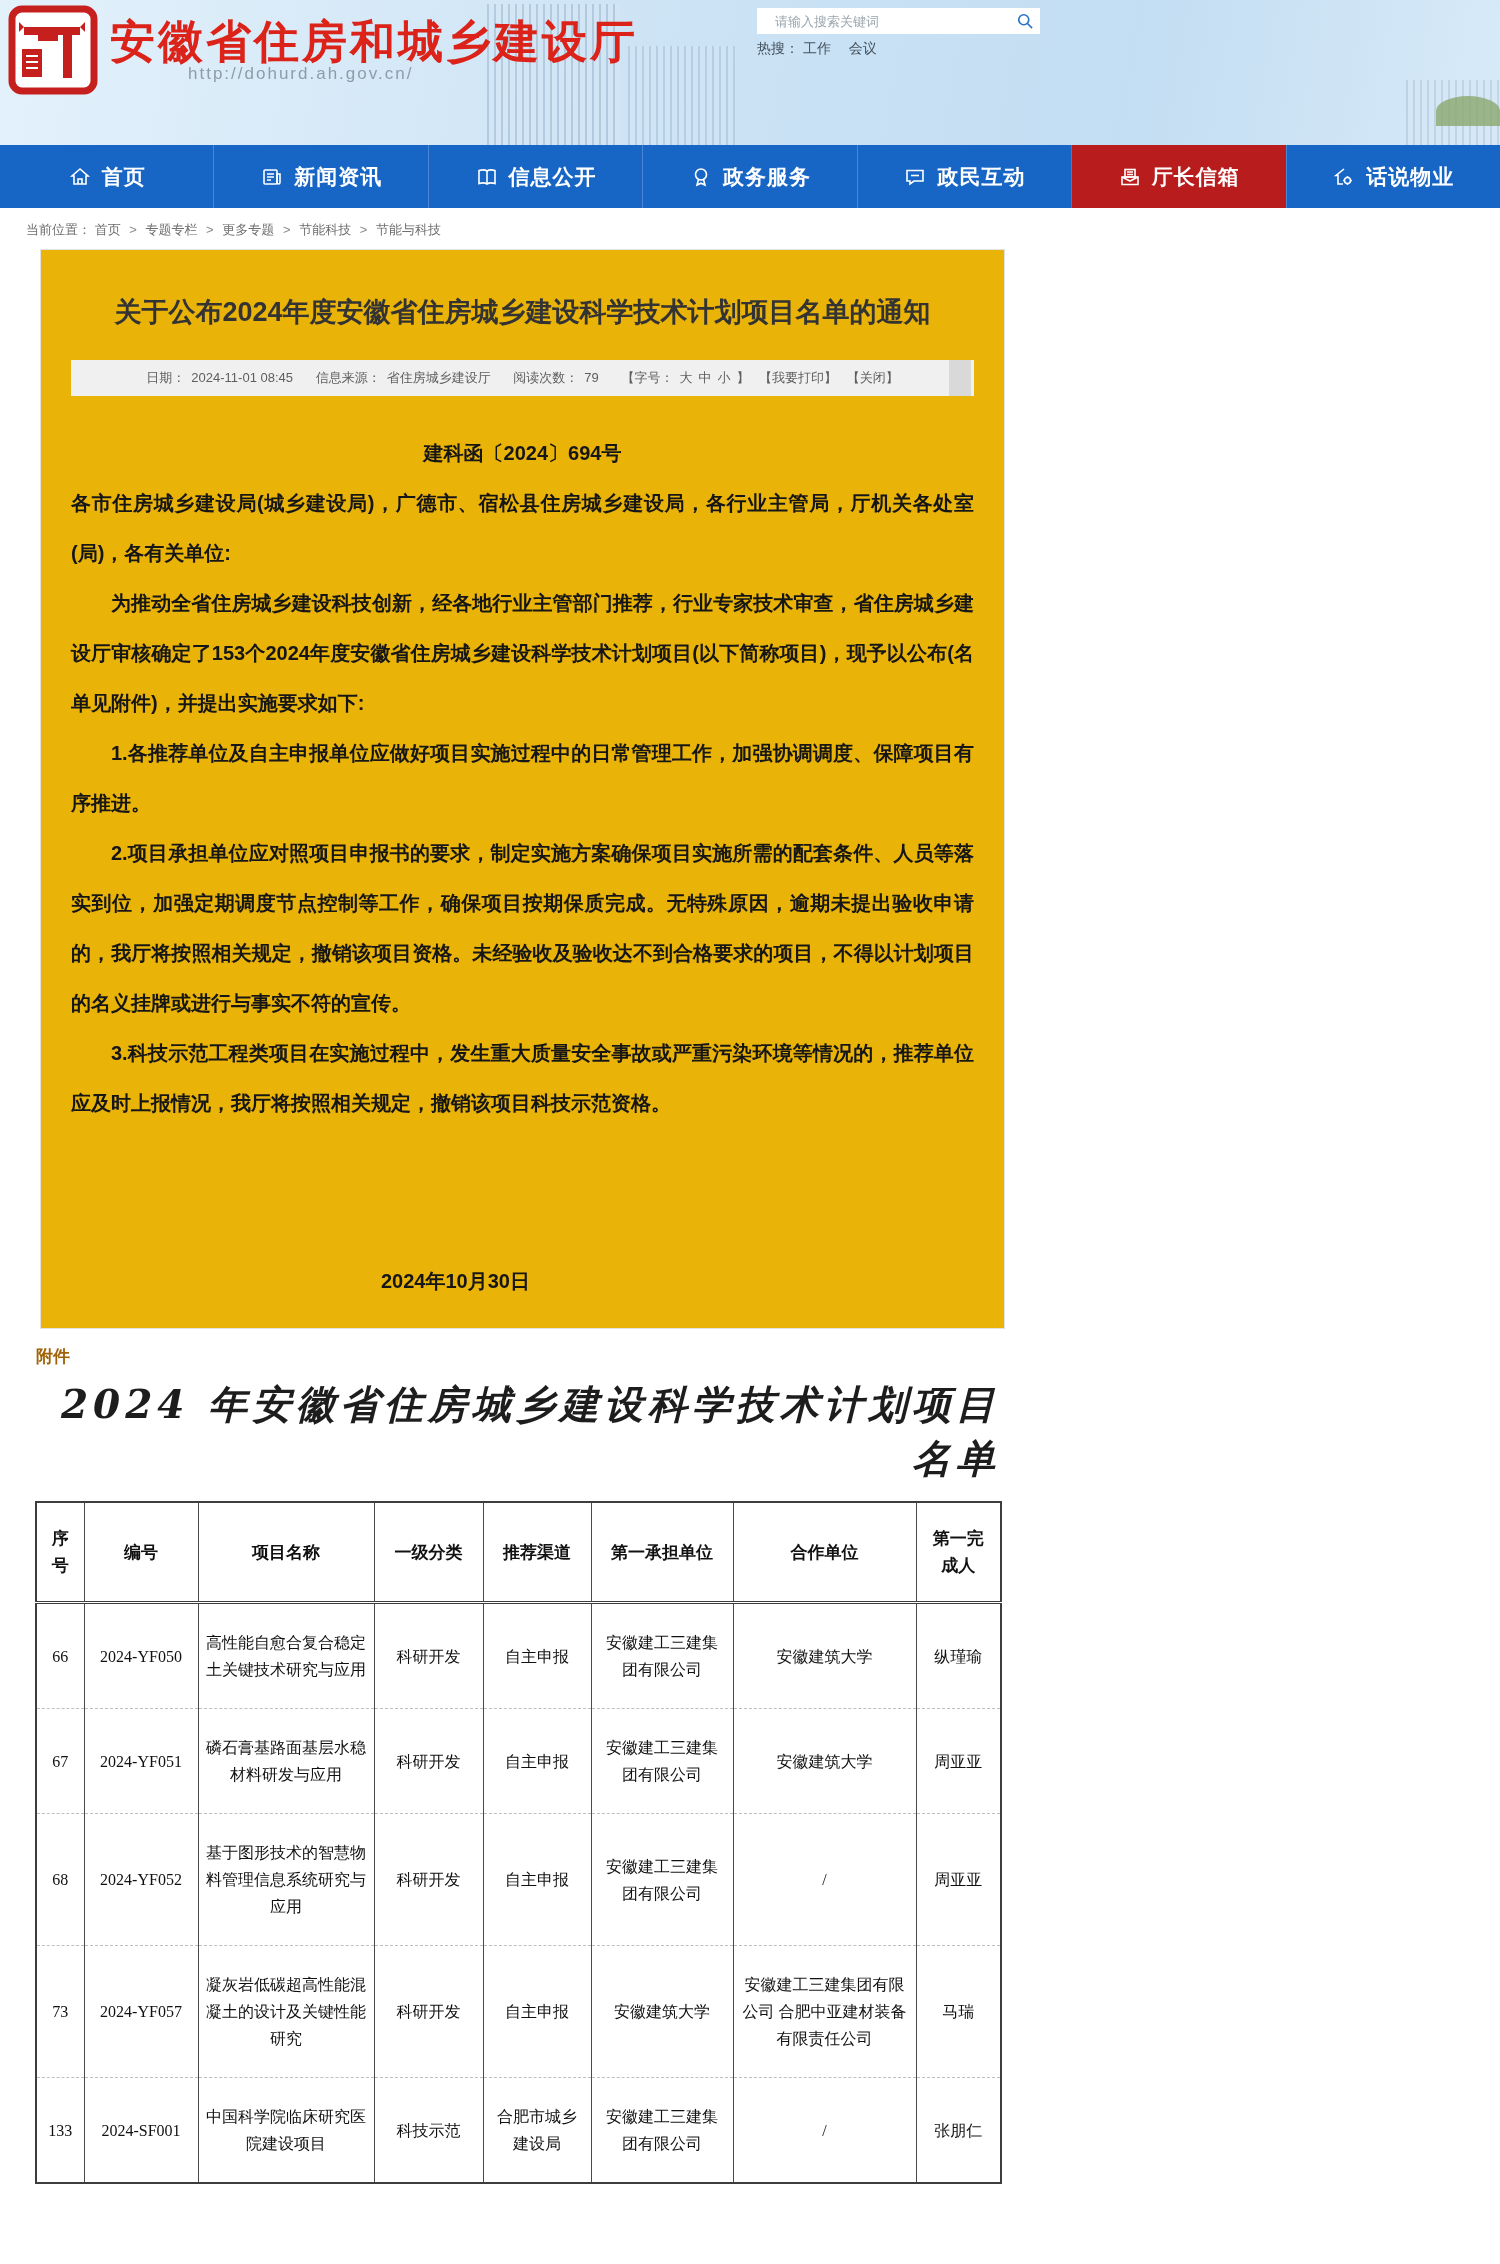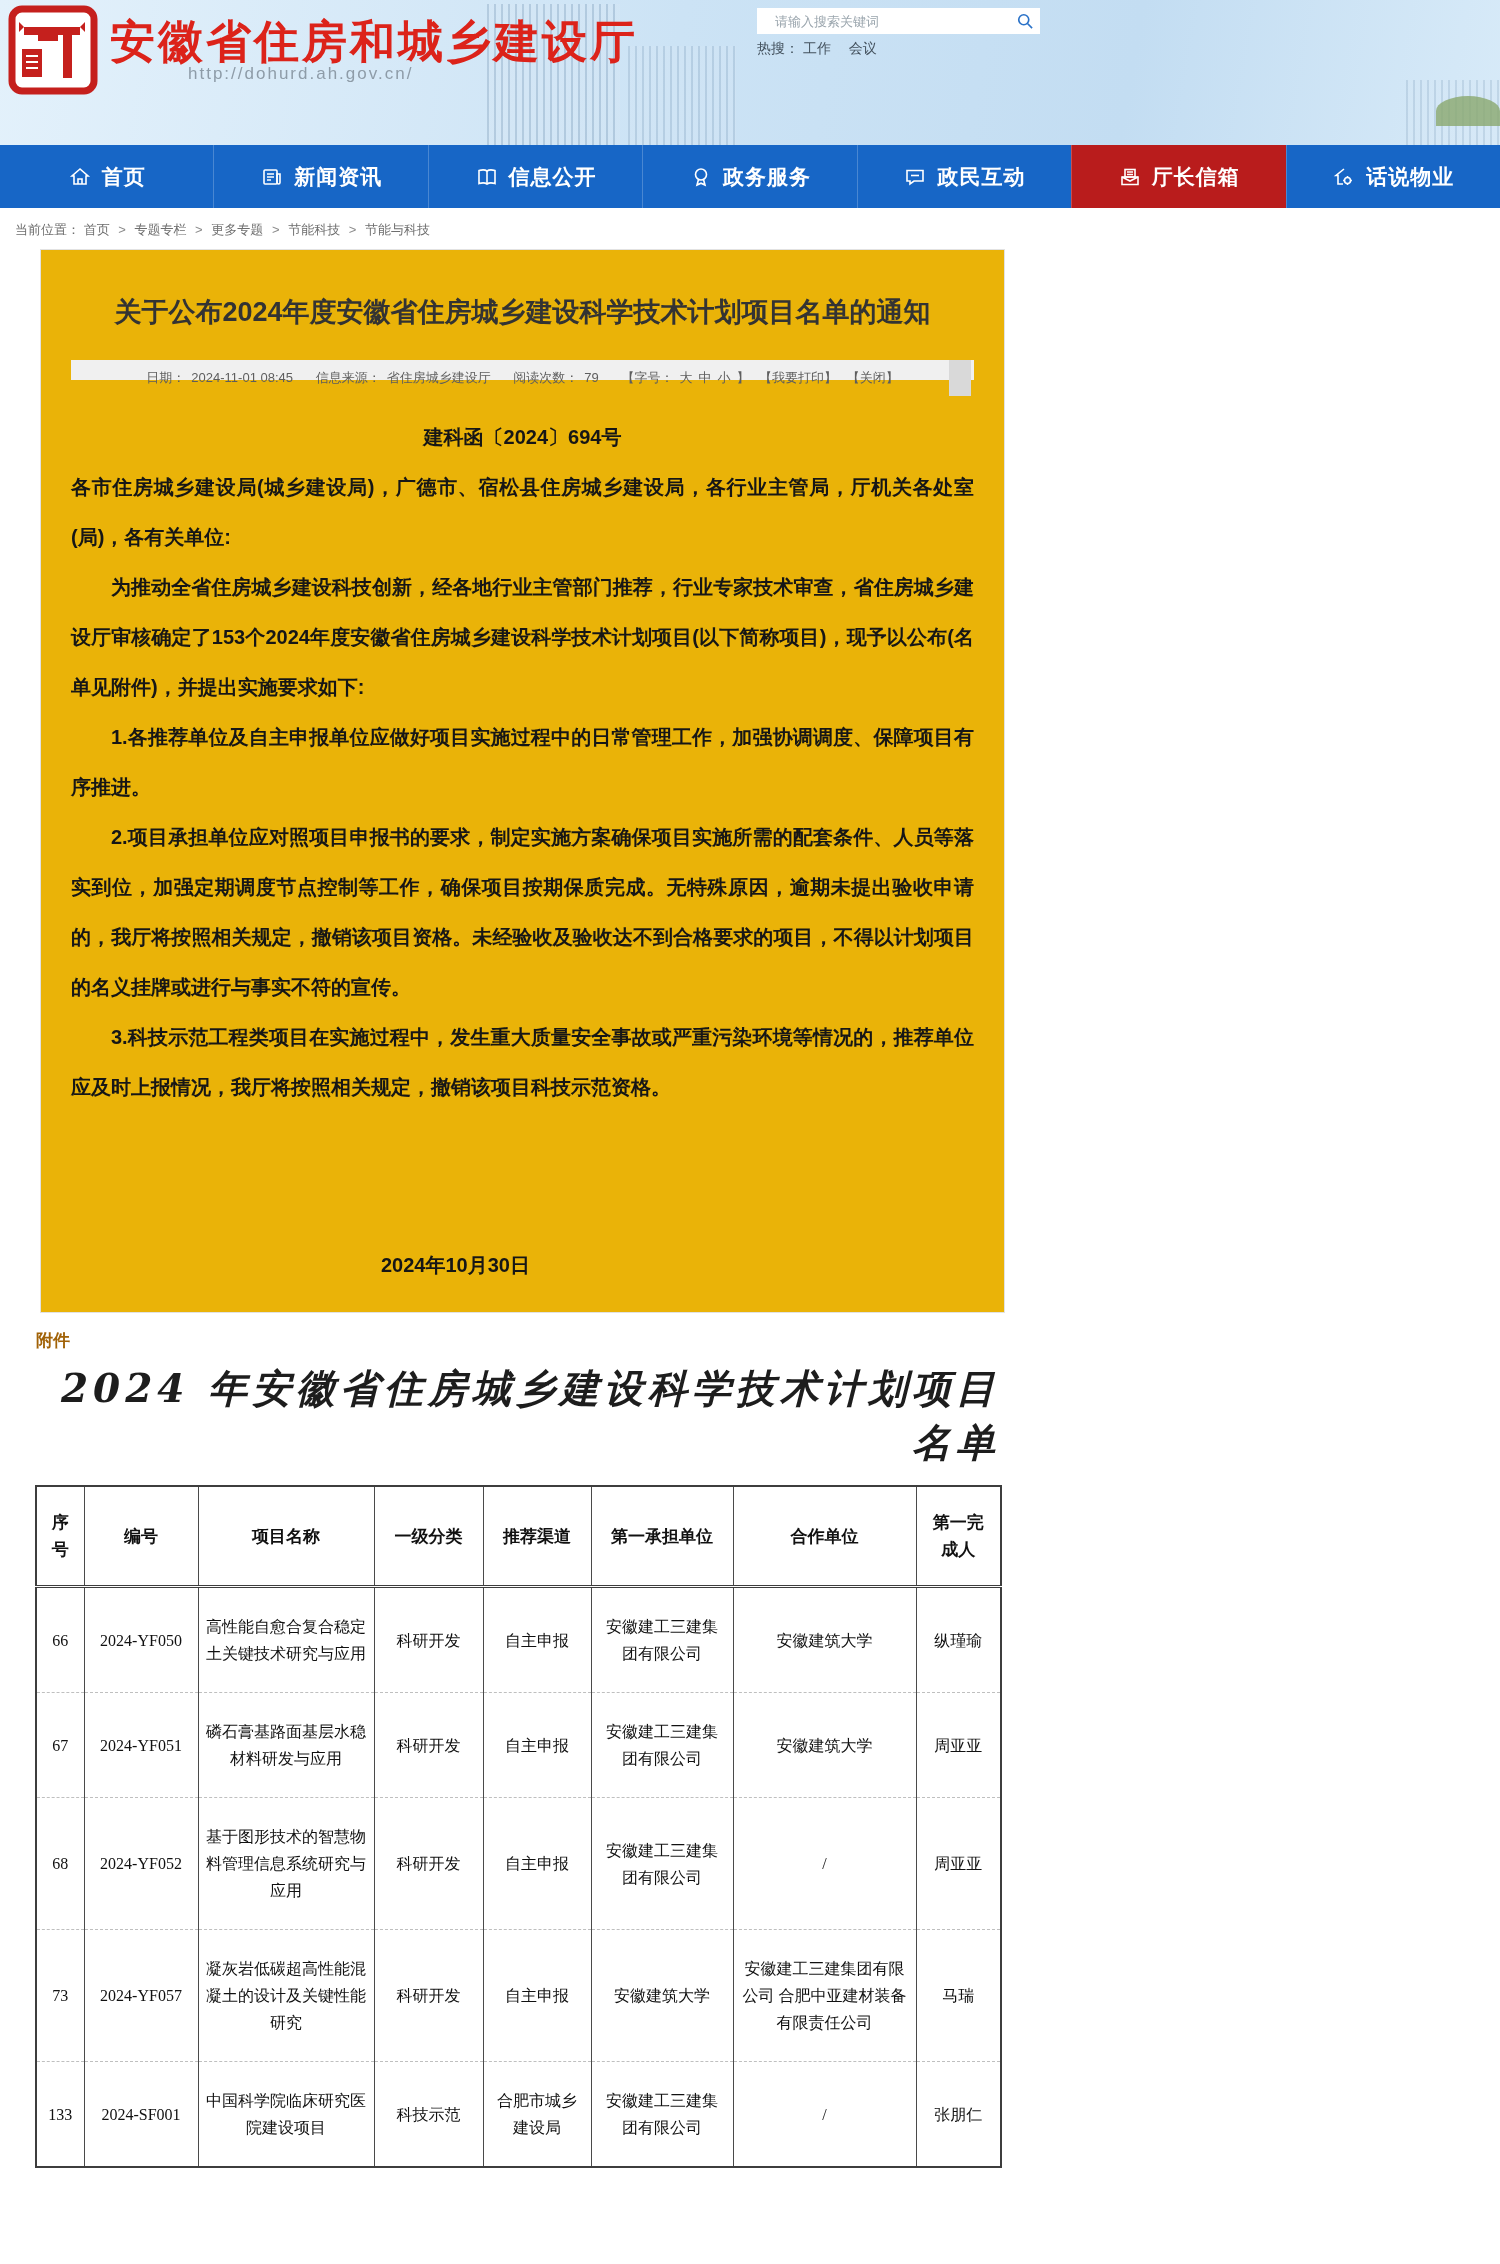--- a/index.html
+++ b/index.html
@@ -53,36 +53,36 @@
   .nav-item {
     flex:1; display:flex; align-items:center; justify-content:center;
     color:#fff; font-size:21px; font-weight:bold; letter-spacing:1px;
     border-left:1px solid rgba(255,255,255,.22); cursor:pointer;
   }
   .nav-item:first-child { border-left:none; }
   .nav-item.hl { background:#b91c1c; }
   .nav-icon { width:24px; height:24px; margin-right:10px; display:inline-block; }
   
   .breadcrumb {
-    padding:13px 0 10px 15px; font-size:13px; color:#6e6e6e;
+    padding:13px 0 10px 26px; font-size:13px; color:#6e6e6e;
   }
   .breadcrumb a { color:#6e6e6e; text-decoration:none; cursor:pointer; }
   .breadcrumb .sep { margin:0 5px; color:#8a8a8a; }
   
   .article-box {
     margin-left:40px; width:965px;
     border:1px solid #e2e2e2; background:#eab308;
     padding:0 30px 22px 30px;
   }
   .article-title {
     margin:44px 0 0 0; text-align:center;
     font-size:27px; font-weight:bold; color:#333;
   }
   .meta-bar {
-    position:relative; margin-top:30px; height:20px; line-height:36px;
+    position:relative; margin-top:30px; height:36px; line-height:36px;
     background:#f0f0f0; text-align:center; font-size:13px; color:#5e5e5e;
   }
   .meta-bar span { margin:0 3px; }
   .meta-bar .gap { margin-left:16px; }
   .meta-bar .lnk { cursor:pointer; }
   .meta-side-block {
     position:absolute; right:0; top:0; width:22px; height:36px; background:#d9d9d9;
   }
   .article-body {
     margin-top:32px; font-size:20px; line-height:50px; color:#161616; font-weight:600;

